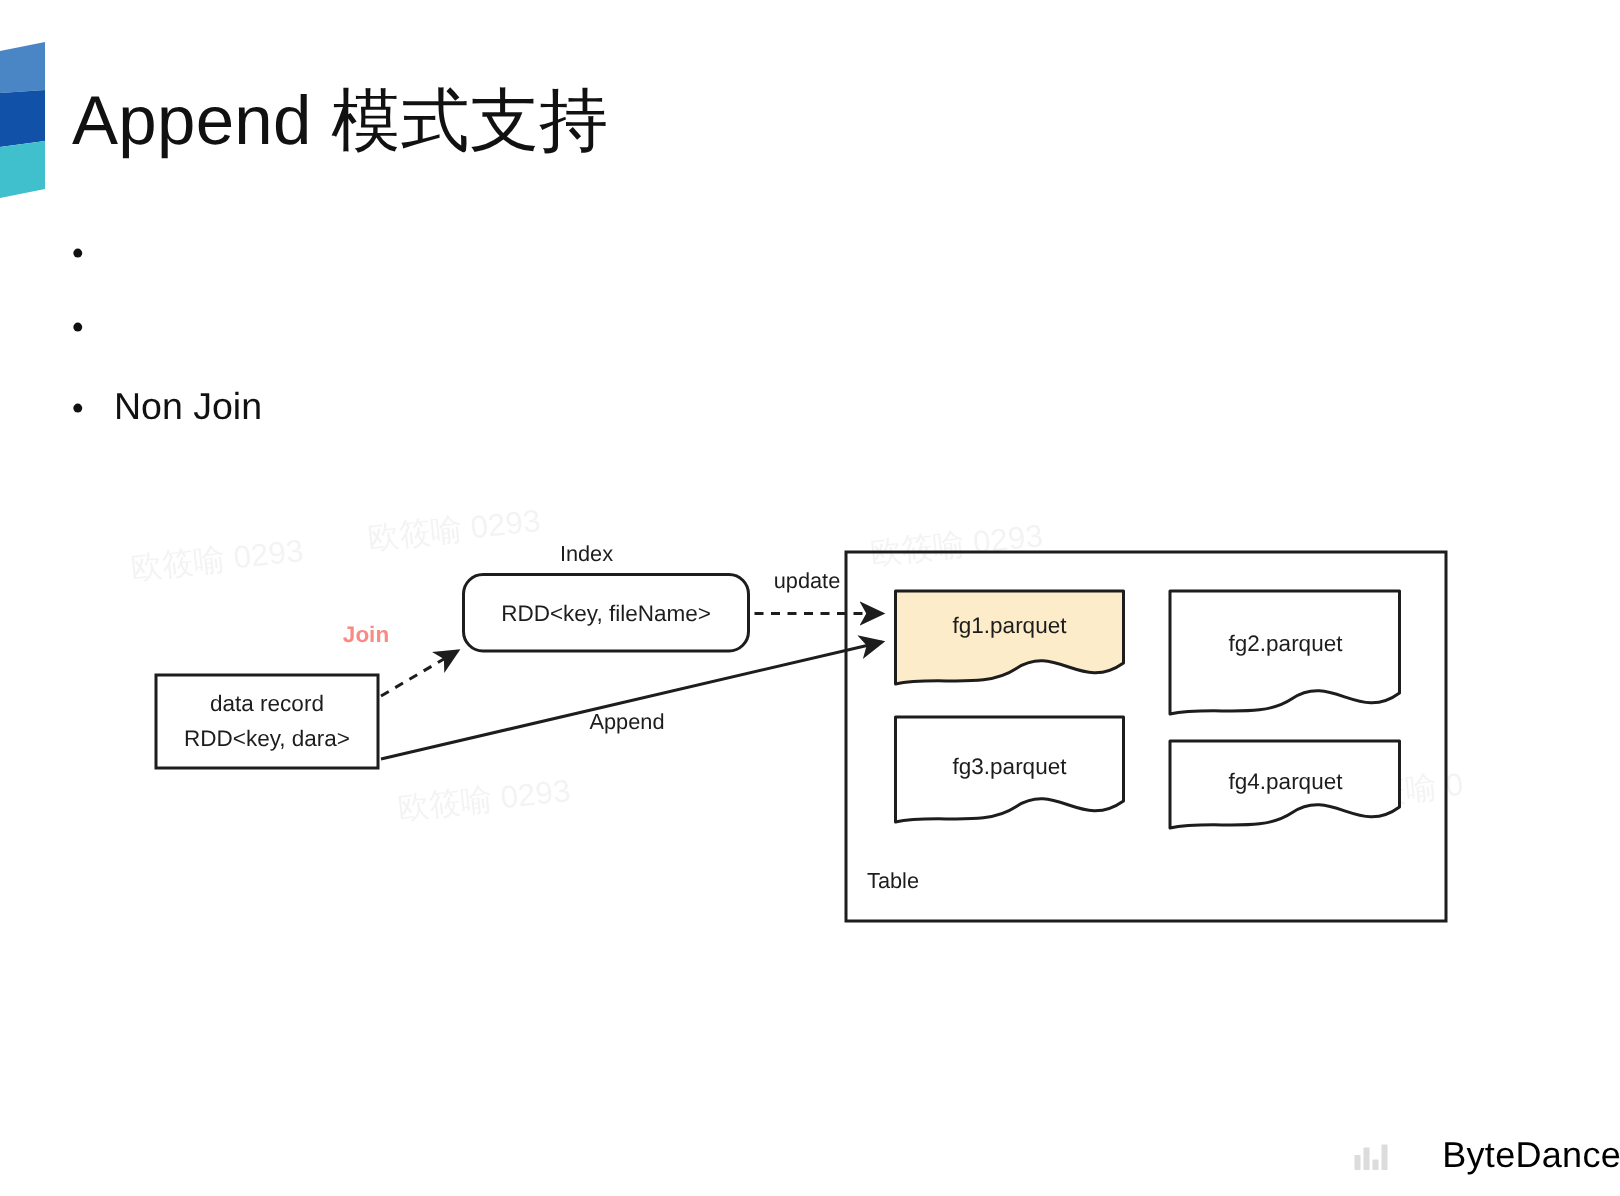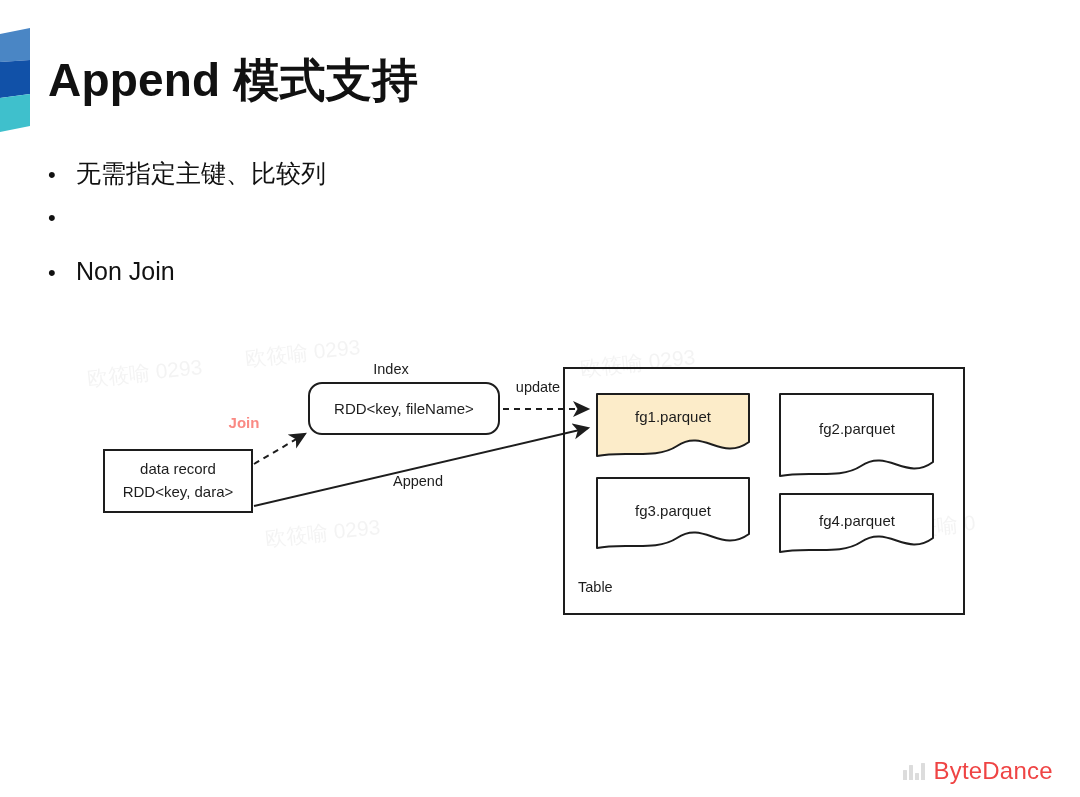--- a/index.html
+++ b/index.html
@@ -25,21 +25,21 @@
     height: 104px;
   }
 
   
   #slide-title {
     position: absolute;
     left: 48px;
     top: 52px;
     font-size: 46px;
     line-height: 1.22;
-    font-weight: 700;
+    font-weight: 400;
     letter-spacing: 0.2px;
     color: #111111;
     white-space: pre;
     text-align: center;
   }
 
   
   #bullet-list {
     position: absolute;
     left: 48px;
@@ -122,42 +122,42 @@
     width: 3.5px;
     background: #dcdcdc;
     border-radius: 0.5px;
   }
   #footer-logo-bars i:nth-child(1) { height: 10px; }
   #footer-logo-bars i:nth-child(2) { height: 15px; }
   #footer-logo-bars i:nth-child(3) { height: 7px;  }
   #footer-logo-bars i:nth-child(4) { height: 17px; }
   #footer-logo-text {
     font-size: 24px;
-    color: #ef4444;
+    color: #000000;
     letter-spacing: 0.2px;
     white-space: nowrap;
+    margin-left: 28px;
   }
 </style>
 </head>
 <body>
 
 <div id="brand-mark">
   <svg width="36" height="104" viewBox="0 0 36 104">
     <polygon points="0,6 30,0 30,32 0,34" fill="#4a86c5"></polygon>
     <polygon points="0,34 30,32 30,66 0,70" fill="#1151a8"></polygon>
     <polygon points="0,70 30,66 30,98 0,104" fill="#3fc0cc"></polygon>
   </svg>
 </div>
 
 <div id="slide-title">Append 模式支持</div>
 
 <div id="bullet-list">
   <div class="bullet-row">
     <span class="bullet-dot">•</span>
-    <span class="bullet-text">无需指定主键、比较列</span>
   </div>
   <div class="bullet-row">
     <span class="bullet-dot">•</span>
   </div>
   <div class="bullet-row">
     <span class="bullet-dot">•</span>
     <span class="bullet-text">Non Join</span>
   </div>
 </div>
 

